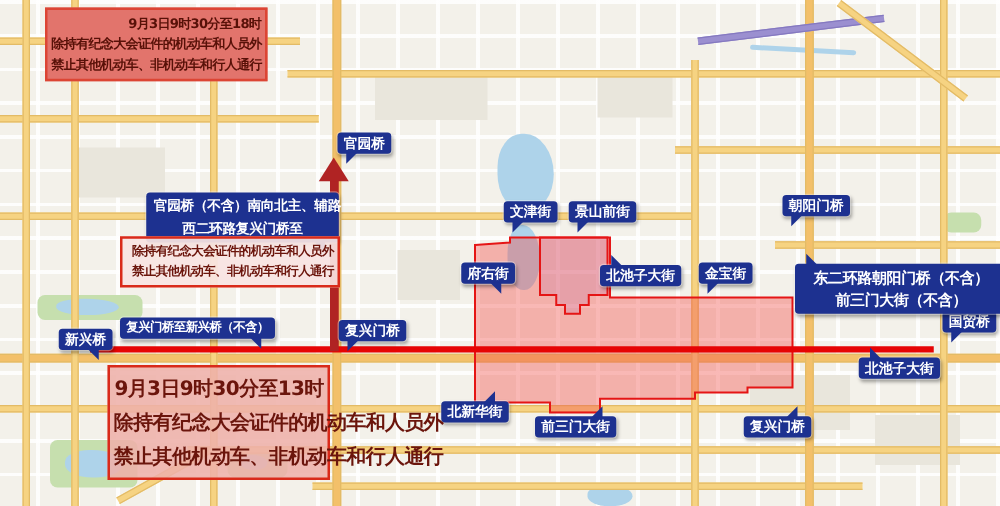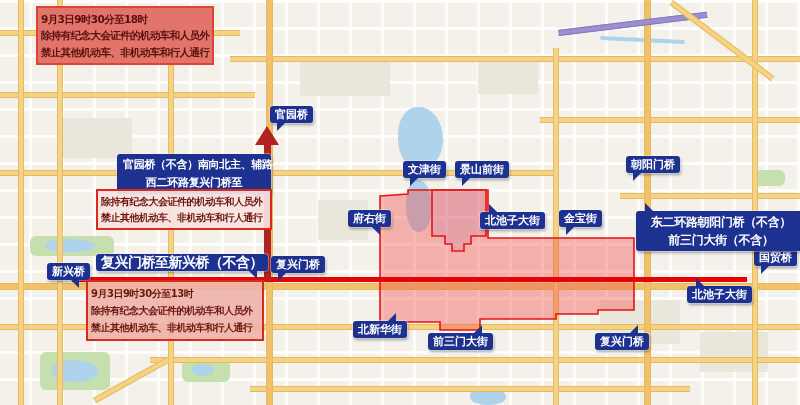--- a/index.html
+++ b/index.html
@@ -29,26 +29,26 @@
   .blabel{position:absolute;z-index:6;background:#1d3190;color:#fff;font-weight:bold;
     font-size:11px;line-height:15px;padding:1px 5px;border-radius:3px;white-space:nowrap;
     box-shadow:0 0 0 1px rgba(255,255,255,.35),1px 2px 3px rgba(0,0,0,.35);}
   .blabel.big{font-size:12px;line-height:18px;text-align:center;padding:2px 6px;letter-spacing:-0.3px;}
   .tail{position:absolute;width:0;height:0;}
   .tail.bl{left:7px;bottom:-8px;border-top:9px solid #1d3190;border-right:9px solid transparent;}
   .tail.br{right:11px;bottom:-8px;border-top:9px solid #1d3190;border-left:9px solid transparent;}
   .tail.tl{left:9px;top:-8px;border-bottom:9px solid #1d3190;border-right:9px solid transparent;}
   .tail.tr{right:11px;top:-8px;border-bottom:9px solid #1d3190;border-left:9px solid transparent;}
   .notice{position:absolute;z-index:7;border:2px solid #d92a1a;color:#6b150c;font-weight:bold;
-    text-align:left;padding:3px 3px;line-height:1.55;white-space:nowrap;}
+    text-align:right;padding:3px 3px;line-height:1.55;white-space:nowrap;}
   .notice .t{white-space:nowrap;}
   .n1{left:36px;top:6px;width:168px;background:#e2746c;border-color:#dc4534;color:#581108;
     font-size:10.5px;letter-spacing:-0.6px;}
   .n2{left:96px;top:189px;width:166px;background:rgba(247,228,226,.93);font-size:10px;letter-spacing:-0.5px;}
-  .n3{left:86px;top:280px;width:168px;background:rgba(238,176,170,.88);font-size:10px;letter-spacing:-0.5px;line-height:1.7;}
+  .n3{left:86px;top:292px;width:168px;background:rgba(238,176,170,.88);font-size:16px;letter-spacing:-0.5px;line-height:1.7;}
 </style>
 </head>
 <body>
 
 <div class="stage">
   <div class="grid"></div>
 
   <div class="blk" style="left:300px;top:58px;width:90px;height:38px"></div>
   <div class="blk" style="left:478px;top:60px;width:60px;height:34px"></div>
   <div class="blk" style="left:60px;top:118px;width:72px;height:40px"></div>
@@ -96,41 +96,41 @@
   </svg>
 
   <div class="redline"></div>
   <div class="arrow-shaft"></div>
   <div class="arrow-head"></div>
 
   <div class="blabel" style="left:47px;top:263px">
     <span>新兴桥</span>
     <i class="tail br"></i>
   </div>
-  <div class="blabel" style="left:96px;top:254px;font-size:14px;letter-spacing:-0.5px">
+  <div class="blabel" style="left:96px;top:254px;font-size:10px;letter-spacing:-0.5px">
     <span>复兴门桥至新兴桥（不含）</span>
     <i class="tail br"></i>
   </div>
   <div class="blabel" style="left:271px;top:256px">
     <span>复兴门桥</span>
     <i class="tail bl"></i>
   </div>
   <div class="blabel" style="left:270px;top:106px">
     <span>官园桥</span>
     <i class="tail bl"></i>
   </div>
   <div class="blabel" style="left:403px;top:161px">
     <span>文津街</span>
     <i class="tail bl"></i>
   </div>
   <div class="blabel" style="left:455px;top:161px">
     <span>景山前街</span>
     <i class="tail bl"></i>
   </div>
-  <div class="blabel" style="left:348px;top:210px">
+  <div class="blabel" style="left:369px;top:210px">
     <span>府右街</span>
     <i class="tail br"></i>
   </div>
   <div class="blabel" style="left:480px;top:212px">
     <span>北池子大街</span>
     <i class="tail tl"></i>
   </div>
   <div class="blabel" style="left:559px;top:210px">
     <span>金宝街</span>
     <i class="tail bl"></i>

